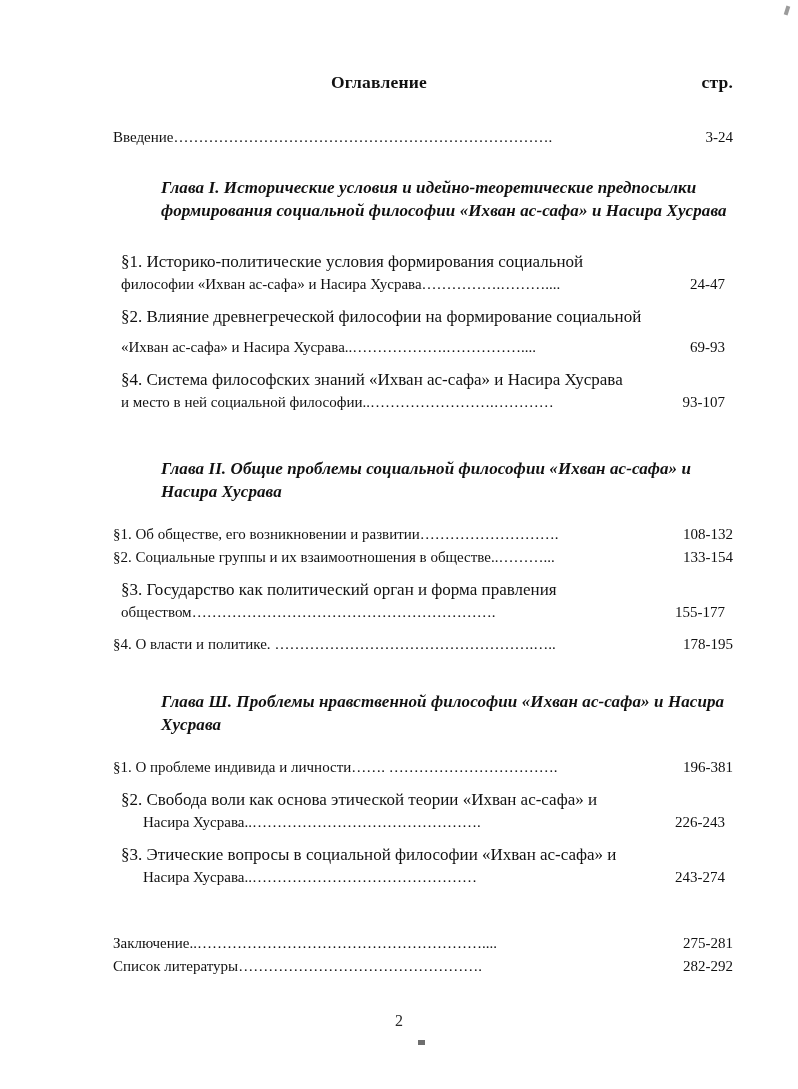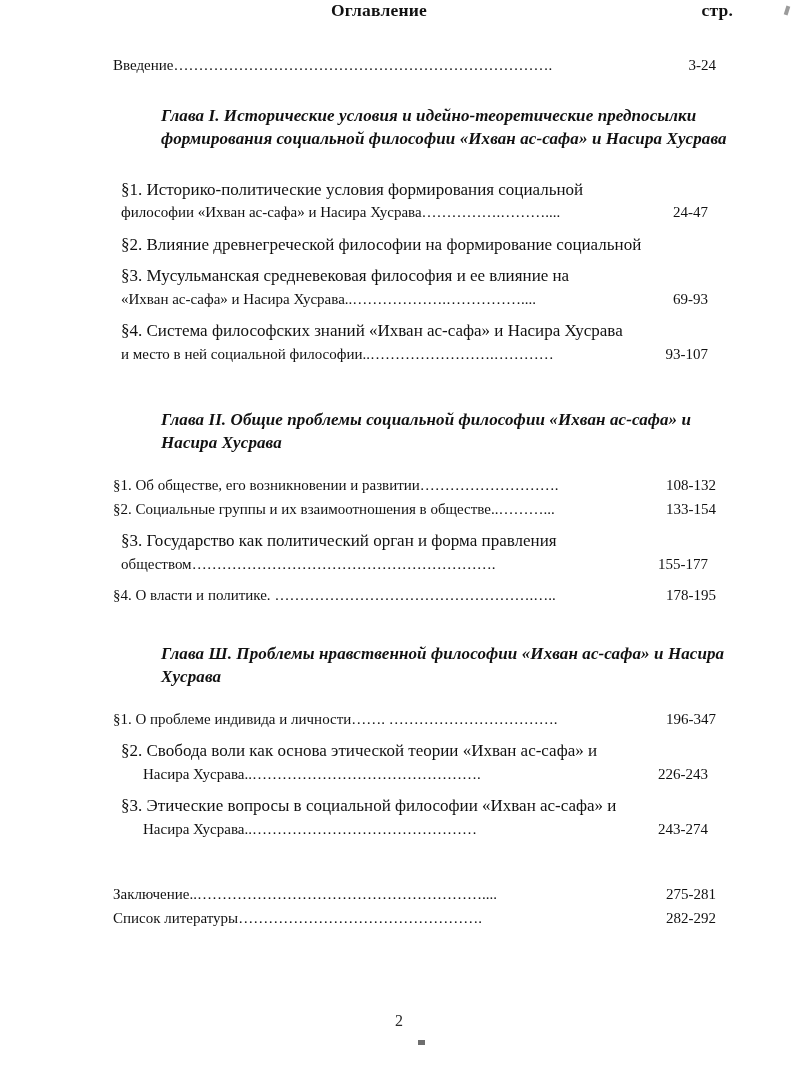--- a/index.html
+++ b/index.html
@@ -47,20 +47,21 @@
     position: absolute;
     left: 113px;
     top: 0;
     width: 620px;
   }
 
   
   .header-row {
     position: relative;
     height: 34px;
+    margin-top: 72px;
     font-weight: bold;
     font-size: 17.5px;
   }
   .header-title {
     position: absolute;
     left: 218px;
     top: 0;
     letter-spacing: .2px;
   }
   .header-pages {
@@ -98,21 +99,21 @@
   
   .row {
     position: relative;
     font-size: 15px;
     line-height: 23.5px;
     white-space: nowrap;
   }
   .row .txt { }
   .row .num-right {
     position: absolute;
-    right: 17px;
+    right: 0;
     top: 0;
   }
 
   
   .folio {
     position: absolute;
     top: 1012px;
     left: 0;
     width: 798px;
     text-align: center;
@@ -155,21 +156,20 @@
         <span class="txt">философии «Ихван ас-сафа» и Насира Хусрава</span><span class="leader">…………….………....</span>
         <span class="num-right">24-47</span>
       </div>
     </div>
 
     <div class="section-block">
       <div class="entry">§2. Влияние древнегреческой философии на формирование социальной</div>
     </div>
 
     <div class="section-block">
-      <div class="entry">§3. Мусульманская средневековая  философия  и ее влияние на</div>
       <div class="row">
         <span class="txt"> «Ихван ас-сафа» и Насира Хусрава</span><span class="leader">..……………….……………....</span>
         <span class="num-right">69-93</span>
       </div>
     </div>
 
     <div class="section-block">
       <div class="entry">§4. Система философских знаний «Ихван ас-сафа» и Насира Хусрава</div>
       <div class="row">
         <span class="txt">и место в ней социальной философии</span><span class="leader">..…………………….…………</span>
@@ -211,21 +211,21 @@
     <div class="gap-xl"></div>
     <div class="chapter">
       <span class="line">Глава Ш. Проблемы нравственной философии «Ихван ас-сафа» и Насира</span>
       <span class="line">Хусрава</span>
     </div>
 
     <div class="gap-md"></div>
 
     <div class="row">
       <span class="txt">§1. О проблеме индивида и личности……. </span><span class="leader">…………………………….</span>
-      <span class="num-right">196-347</span>
+      <span class="num-right">196-381</span>
     </div>
 
     <div class="section-block">
       <div class="entry">§2. Свобода воли как основа этической теории «Ихван ас-сафа» и</div>
       <div class="row indent2">
         <span class="txt">Насира Хусрава</span><span class="leader">..……………………………………….</span>
         <span class="num-right">226-243</span>
       </div>
     </div>
 

